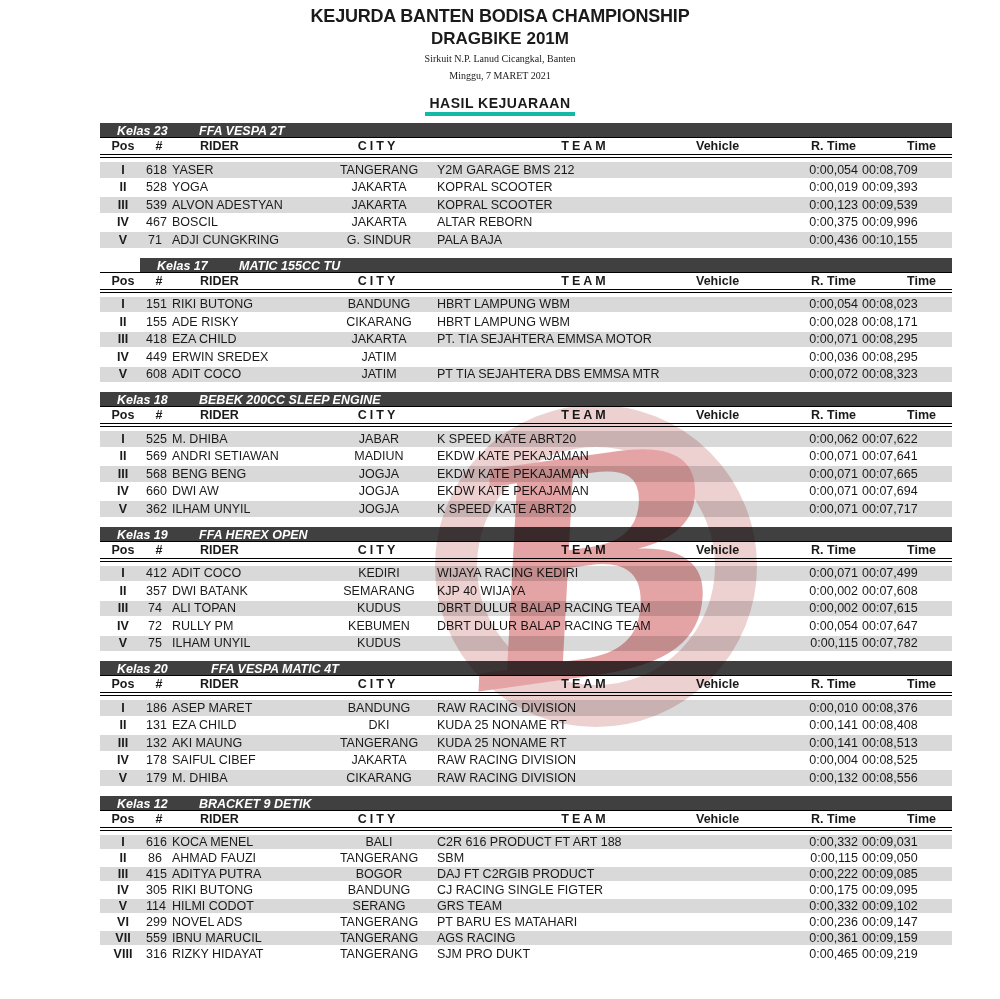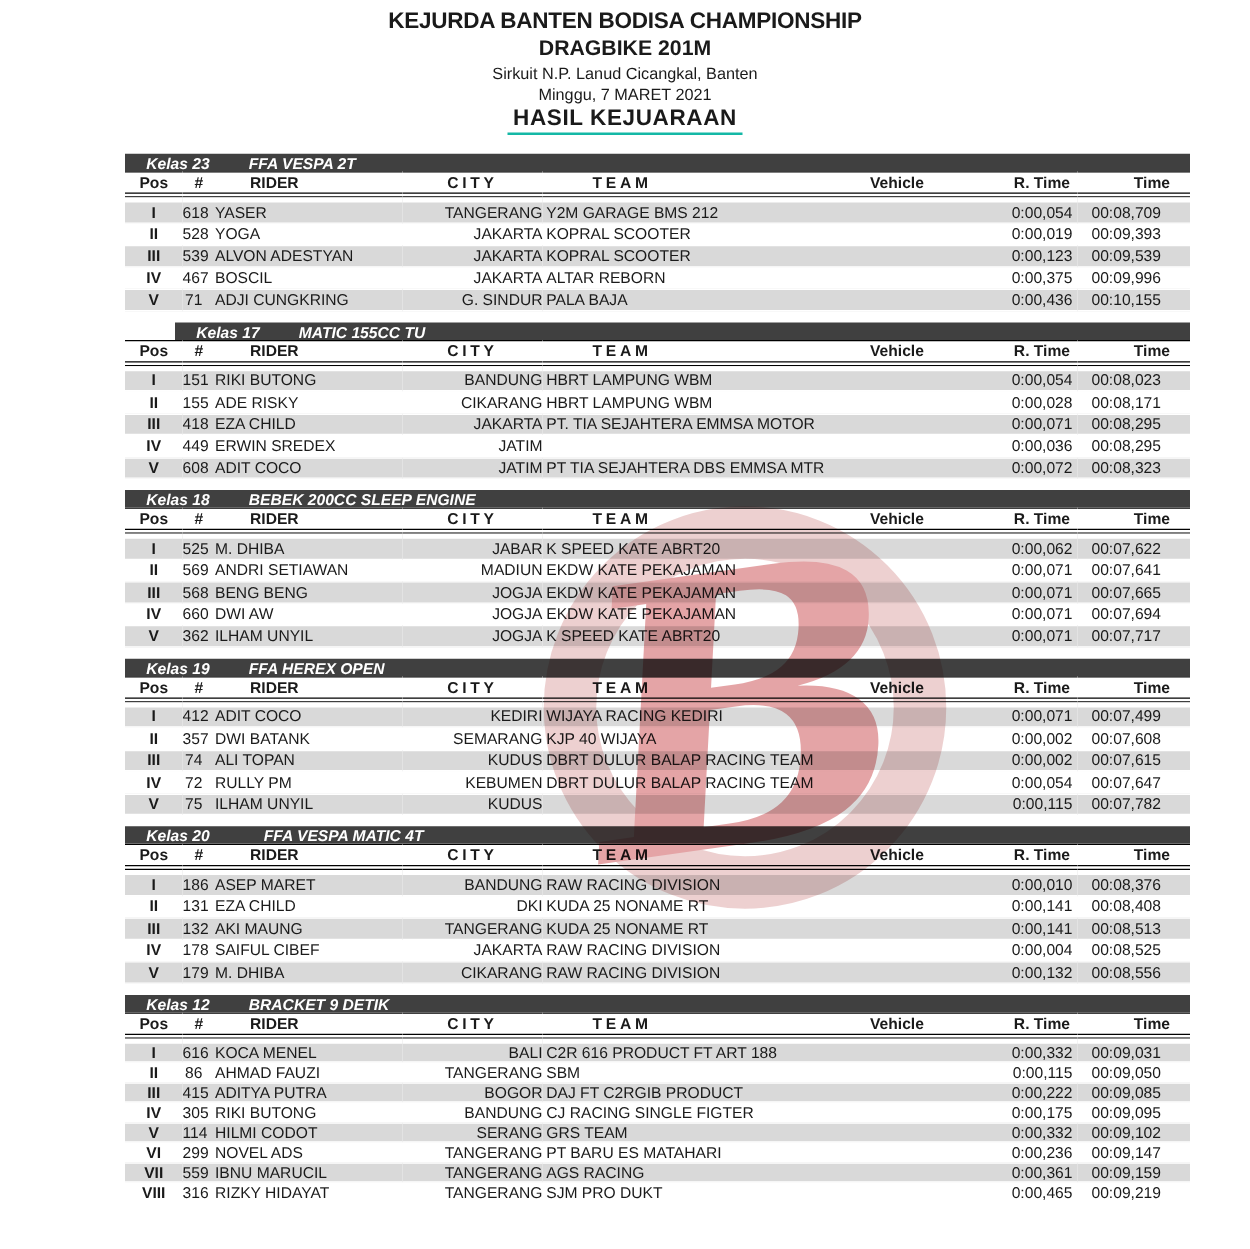--- a/index.html
+++ b/index.html
@@ -4,60 +4,60 @@
 <style>
   html,body { margin:0; padding:0; background:#fff; }
   .page {
     position:relative; width:1000px; height:999px; background:#fff;
     font-family:"Liberation Sans", sans-serif; color:#1a1a1a; overflow:hidden;
   }
   
   .doc-header { text-align:center; padding-top:5px; }
   .title   { font-size:18px; font-weight:bold; letter-spacing:-0.2px; line-height:23px; }
   .subtitle{ font-size:17px; font-weight:bold; line-height:22px; }
-  .venue, .eventdate { font-size:13px; line-height:17px; }
+  .venue, .eventdate { font-size:10px; line-height:17px;font-family:Liberation Serif, serif; }
   .heading {
-    display:inline-block; font-size:18px; font-weight:bold;
-    letter-spacing:0.5px; border-bottom:2px solid #14b8a6; padding:0 4px 1px;
+    display:inline-block; margin-top:11px; font-size:14px; font-weight:bold;
+    letter-spacing:0.5px; border-bottom:4px solid #14b8a6; padding:0 4px 1px;
   }
   
   .sections { position:absolute; left:100px; top:123px; width:852px; }
   section.kelas { margin-bottom:9px; }
   .bar {
     background:#404040; color:#fff; height:14px; line-height:17px;
     font-size:12.5px; font-weight:bold; font-style:italic; display:flex;
   }
   .bar .kelas-label { padding-left:17px; width:82px; flex:none; }
   table { width:100%; border-collapse:separate; border-spacing:0; table-layout:fixed; font-size:12.5px; }
   col.pos{width:46px} col.num{width:26px} col.rider{width:150px} col.city{width:112px}
   col.team{width:262px} col.vehicle{width:76px} col.rtime{width:90px} col.time{width:90px}
   th {
     font-weight:bold; height:16px; padding:0; white-space:nowrap; overflow:hidden;
     border-top:1.5px solid #000; border-bottom:4px double #000; background:#fff;
   }
   th.c-pos{text-align:center} th.c-num{text-align:center}
   th.c-rider{text-align:left; padding-left:28px}
   th.c-city{text-align:center; letter-spacing:3px}
-  th.c-team{text-align:left; padding-left:40px; letter-spacing:3px}
+  th.c-team{text-align:center; padding-left:40px; letter-spacing:3px}
   th.c-vehicle{text-align:left}
   th.c-rtime{text-align:right; padding-right:6px}
   th.c-time{text-align:right; padding-right:16px}
   td {
     height:15.5px; padding:0; white-space:nowrap; overflow:hidden;
     border-top:1.2px solid #fff; border-bottom:1.2px solid #fff;
   }
   tbody tr:nth-child(odd) td { background:#d9d9d9; }
   tbody tr:first-child td { border-top:4px solid #fff; }
   td.c-pos{text-align:center; font-weight:bold}
   td.c-num{text-align:right; padding-right:10px}
   td.c-rider{text-align:left; padding-left:0}
-  td.c-city{text-align:right; padding-left:2px}
+  td.c-city{text-align:center; padding-left:2px}
   td.c-team{text-align:left; padding-left:3px}
   td.c-rtime{text-align:right; padding-right:4px}
-  td.c-time{text-align:center; padding-right:12px}
+  td.c-time{text-align:left; padding-right:12px}
   section.compact td { height:13.5px; }
   
   .watermark {
     position:absolute; left:420px; top:398px; width:350px; height:338px;
     mix-blend-mode:multiply; opacity:0.5; pointer-events:none;
   }
 </style>
 </head>
 <body>
 

